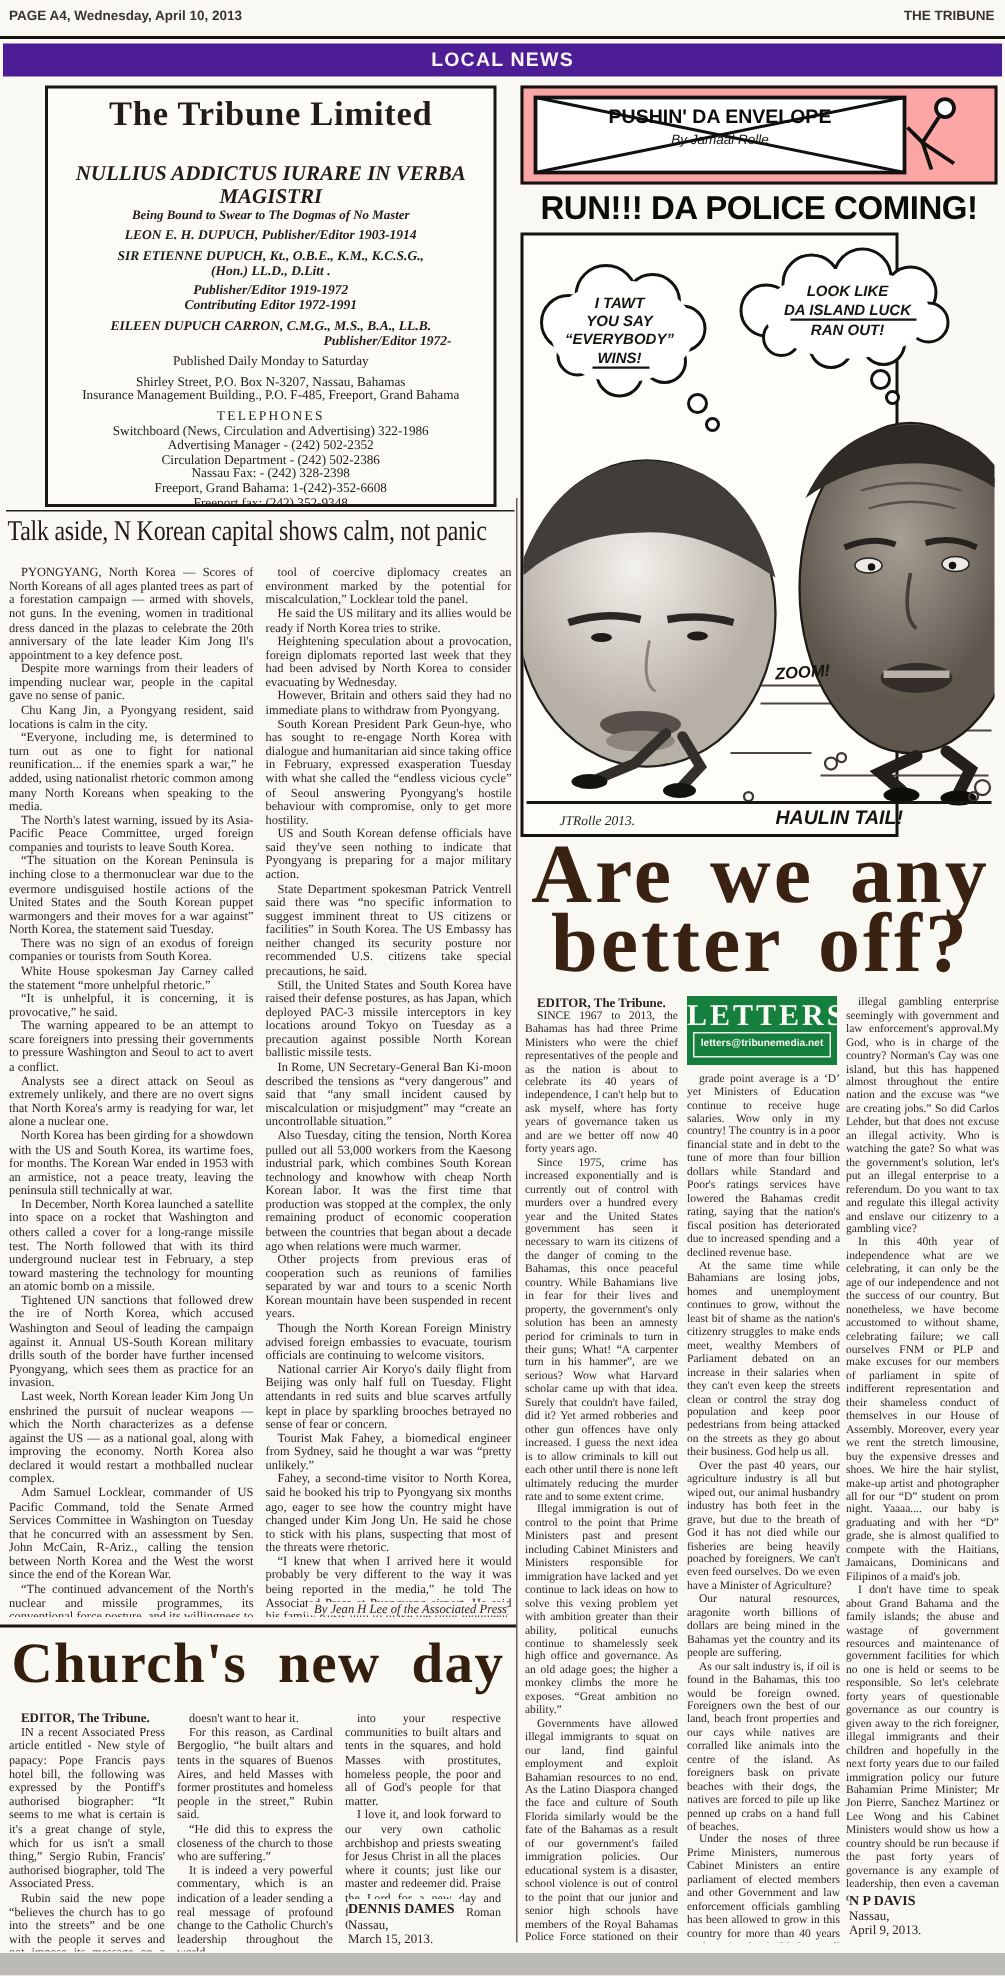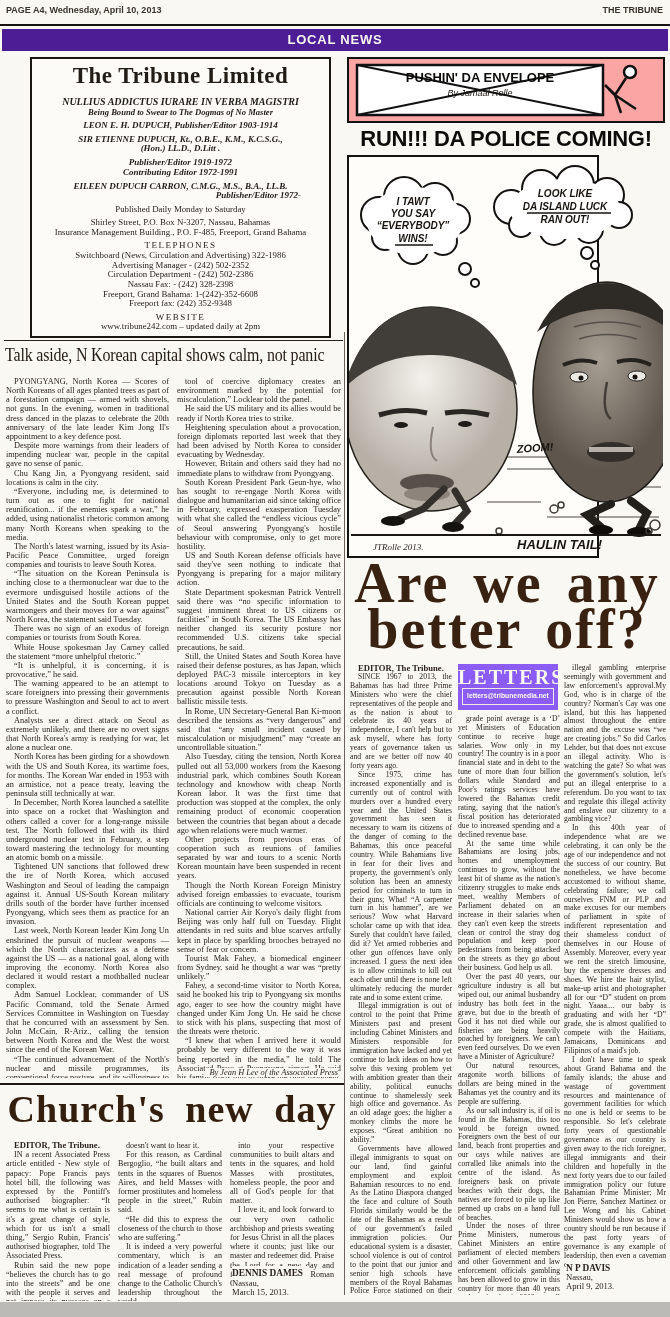--- a/index.html
+++ b/index.html
@@ -13,21 +13,21 @@
   .hdr-right{right:7px;top:5px;font-size:9px;color:#3a332d;font-weight:bold;}
   .hdr-rule{left:0;top:24px;width:670px;height:2px;background:#161310;}
   .section-bar{left:2px;top:29px;width:666px;height:22px;background:#4c1d95;color:#f7f4ef;
                text-align:center;font-weight:bold;font-size:13px;line-height:22px;letter-spacing:.8px;}
 
   
   .masthead{left:30px;top:57px;width:301px;height:281px;border:2px solid #181512;background:#fcfbf7;
             text-align:center;color:#221c17;padding-top:5px;box-sizing:border-box;overflow:hidden;}
   .masthead div{line-height:1.08;}
   .mh-title{font-size:23px;font-weight:bold;letter-spacing:.5px;}
-  .mh-latin{font-size:10px;font-weight:bold;font-style:italic;margin-top:8px;}
+  .mh-latin{font-size:14px;font-weight:bold;font-style:italic;margin-top:20px;}
   .mh-eng{font-size:8.6px;font-weight:bold;font-style:italic;}
   .mh-ed{font-size:9px;font-weight:bold;font-style:italic;margin-top:4px;}
   .mh-right{text-align:right;padding-right:28px;}
   .mh-plain{font-size:8.8px;margin-top:4px;}
   .mh-cap{font-size:9px;letter-spacing:1.5px;margin-top:4px;}
   .mh-tels p,.mh-site p{margin:0;font-size:8.8px;line-height:9.6px;text-indent:0;}
 
   
   .strip-box{left:347px;top:57px;width:318px;height:66px;border:2px solid #141210;background:#fca5a5;box-sizing:border-box;}
   .run-headline{left:347px;top:126px;width:318px;text-align:center;font-weight:900;font-size:22px;
@@ -47,21 +47,21 @@
   
   .vdiv{left:344px;top:332px;width:1px;height:963px;background:#6b635b;}
   .hdiv{left:0;top:1083px;width:344px;height:2px;background:#1c1713;}
 
   
   .letters-headline{left:348px;top:560px;width:318px;text-align:center;font-weight:bold;font-size:56px;
                     line-height:46px;color:#3a2212;letter-spacing:2px;word-spacing:8px;}
   .editor-line{font-weight:bold;font-size:8.6px;margin:0 0 4px 0;text-indent:0;}
   .letter-col{top:664px;width:102px;height:631px;font-size:7.7px;line-height:8.9px;}
   #lcol1{left:350px;} #lcol2{left:458px;} #lcol3{left:564px;}
-  .letters-box{width:100px;background:#8b5cf6;color:#fbf9f5;text-align:center;margin-bottom:5px;padding:9px 0 5px 0;}
+  .letters-box{width:100px;background:#15803d;color:#fbf9f5;text-align:center;margin-bottom:5px;padding:9px 0 5px 0;}
   .letters-box-title{font-size:20px;letter-spacing:2px;font-weight:bold;}
   .letters-box-email{border:1px solid #efece7;margin:6px 4px 0 4px;padding:3px 0;font-size:6.8px;font-weight:bold;
                      font-family:"Liberation Sans",sans-serif;}
   .signature{position:absolute;left:2px;bottom:4px;background:#f9f8f3;padding:3px 6px 0 0;}
   .sig-name{font-weight:bold;font-size:9.3px;}
   .sig-line{font-size:8.6px;}
 
   
   .church-headline{left:0;top:1087px;width:344px;text-align:center;font-weight:bold;font-size:38px;
                    color:#341f0e;letter-spacing:1px;word-spacing:10px;}

